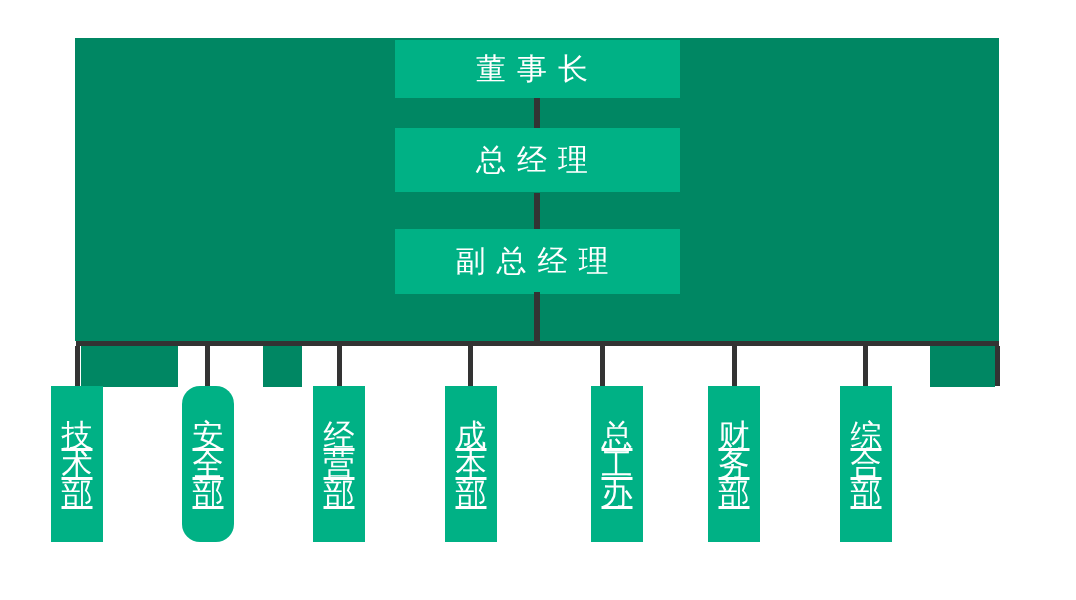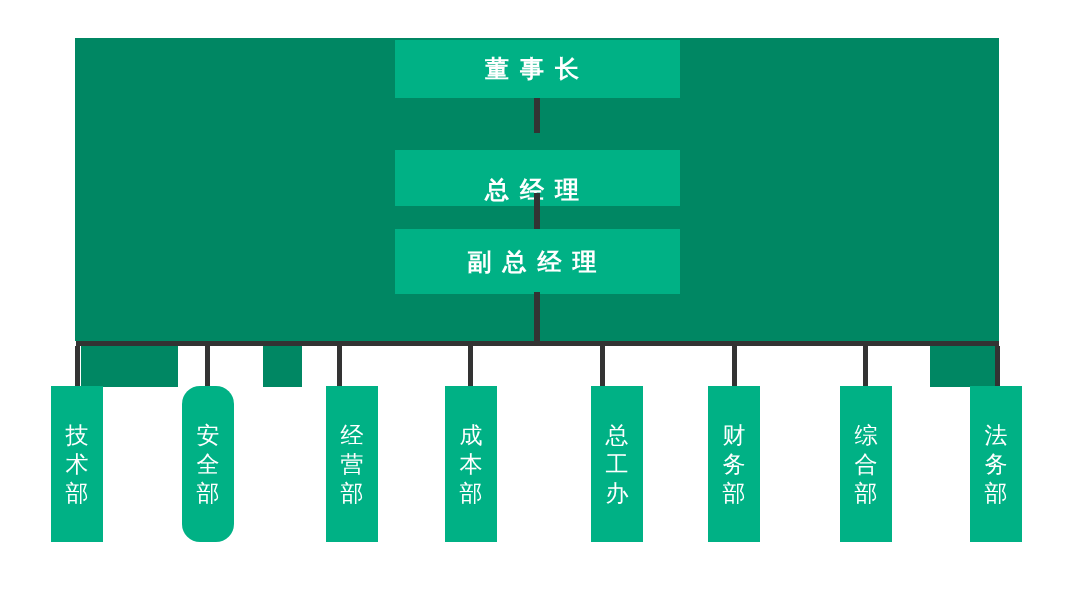--- a/index.html
+++ b/index.html
@@ -17,26 +17,26 @@
     width: 924px; height: 303px;
     background: var(--dark-green, #008763);
   }
   
   .hbox {
     position: absolute;
     left: 395px; width: 285px;
     background: var(--light-green, #00b185);
     display: flex; align-items: center; justify-content: center;
     color: var(--text, #ffffff);
-    font-size: 24px; font-weight: bold;
+    font-size: 30px; font-weight: normal;
     letter-spacing: 11px;
     white-space: nowrap;
   }
   .hbox-a { top: 40px;  height: 58px; }
-  .hbox-b { top: 150px; height: 56px; align-items: flex-end; }
+  .hbox-b { top: 128px; height: 64px; }
   .hbox-c { top: 229px; height: 65px; }
   
   .vseg {
     position: absolute;
     left: 534px; width: 6px;
     background: var(--connector, #333333);
   }
   .vseg-1 { top: 98px;  height: 35px; }
   .vseg-2 { top: 193px; height: 36px; }
   .vseg-3 { top: 292px; height: 49px; }
@@ -72,33 +72,34 @@
   .stub-c { left: 930px; width: 65px; }
   
   .dept {
     position: absolute;
     top: 386px; width: 52px; height: 156px;
     background: var(--light-green, #00b185);
     display: flex; align-items: center; justify-content: center;
   }
   .dept-1 { left: 51px; }
   .dept-2 { left: 182px; border-radius: 18px; }
-  .dept-3 { left: 326px; }
+  .dept-3 { left: 313px; }
   .dept-4 { left: 445px; }
   .dept-5 { left: 591px; }
   .dept-6 { left: 708px; }
   .dept-7 { left: 840px; }
   .dept-8 { left: 970px; }
   .vtext {
     width: 1em;
     word-break: break-all;
     text-align: center;
     color: var(--text, #ffffff);
-    font-size: 23px;
+    font-size: 31px;
     line-height: 29px;
+    text-decoration: underline;
   }
 </style>
 </head>
 <body>
 
 <div class="canvas">
 
   <div class="big-rect"></div>
 
   <div class="hbox hbox-a">
@@ -142,17 +143,14 @@
   </div>
   <div class="dept dept-5">
     <div class="vtext">总工办</div>
   </div>
   <div class="dept dept-7">
     <div class="vtext">综合部</div>
   </div>
   <div class="dept dept-6">
     <div class="vtext">财务部</div>
   </div>
-  <div class="dept dept-8">
-    <div class="vtext">法务部</div>
-  </div>
 
 </div>
 
 </body></html>

